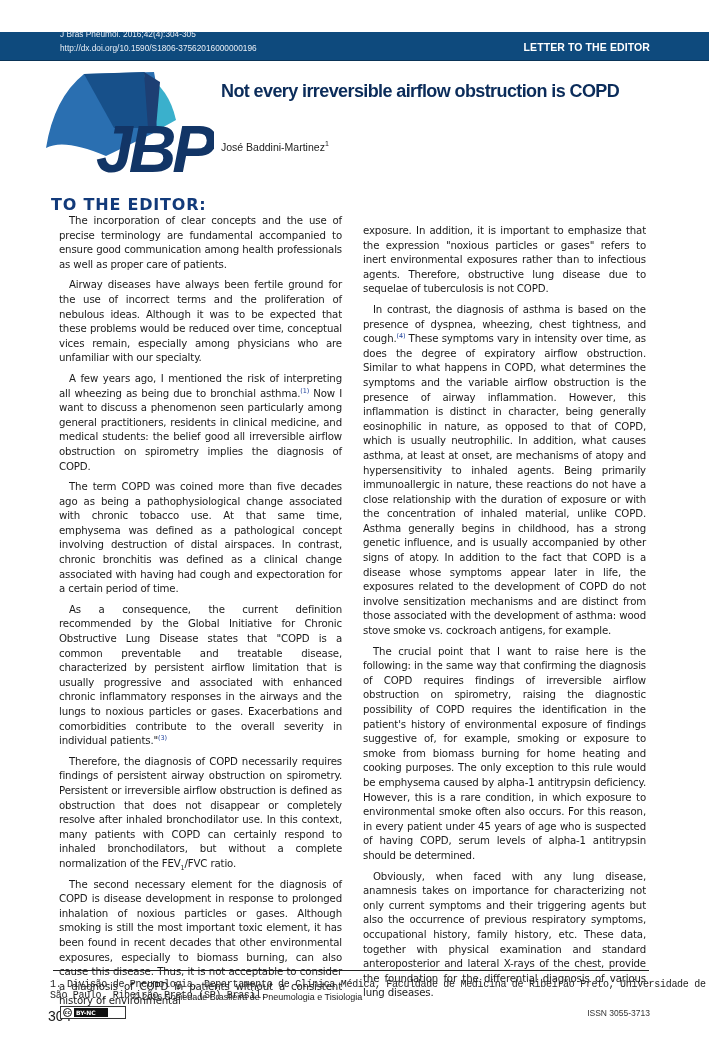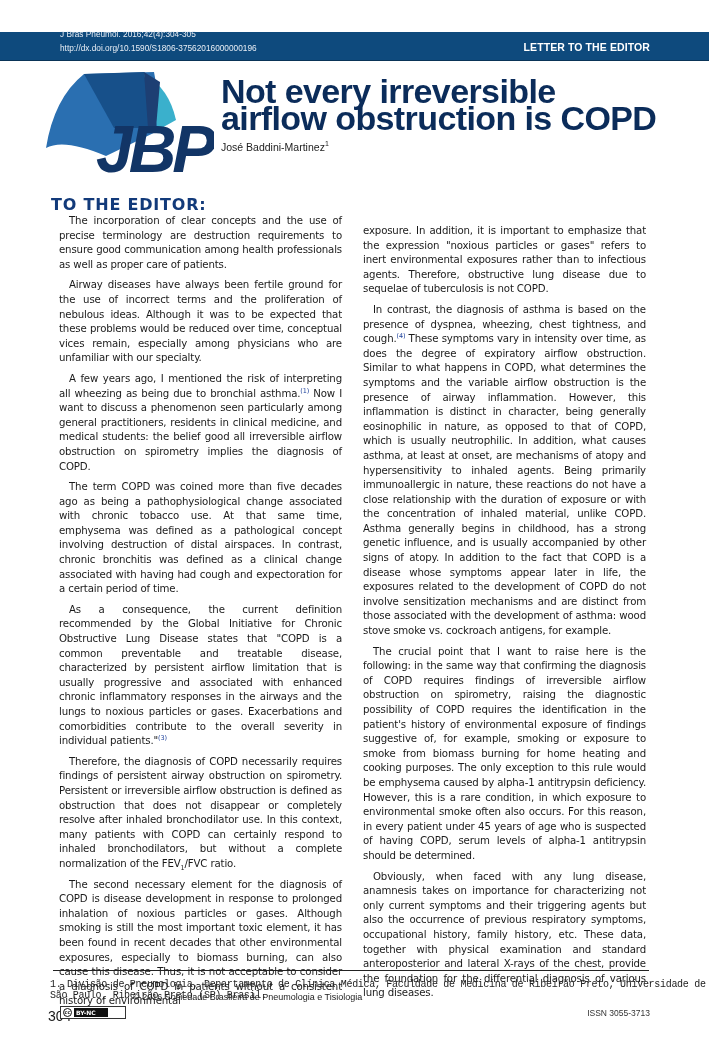--- a/index.html
+++ b/index.html
@@ -20,21 +20,21 @@
     .hdr-doi { top: 43px; }
     .hdr-section {
       position: absolute; right: 59px; top: 41px; color: #ffffff;
       font-family: "Liberation Sans", sans-serif; font-weight: bold; font-size: 10.5px;
       letter-spacing: 0.1px;
       margin-left: 43px;
     }
     .logo { position: absolute; left: 44px; top: 68px; width: 170px; height: 112px; }
     .title {
       position: absolute; left: 221px; top: 78px; width: 440px;
-      font-family: "Liberation Sans", sans-serif; font-weight: bold; font-size: 34px;
+      font-family: "Liberation Sans", sans-serif; font-weight: bold; font-size: 18px;
       line-height: 27px; color: #0b2c5a; letter-spacing: -0.6px;
     }
     .author {
       position: absolute; left: 221px; top: 140px; font-size: 10.5px; color: #222;
       font-family: "Liberation Sans", sans-serif;
     }
     .author sup { font-size: 7px; }
     .to-editor {
       position: absolute; left: 51px; top: 195px; font-family: "DejaVu Sans", sans-serif;
       font-weight: bold; font-size: 16px; color: #123a7a; letter-spacing: 0.8px;
@@ -82,21 +82,21 @@
 </svg>
 
 <div class="title">Not every irreversible airflow obstruction is COPD</div>
 <div class="author">
   <span>José Baddini-Martinez</span><sup>1</sup>
 </div>
 
 <div class="to-editor">TO THE EDITOR:</div>
 
 <div class="col col-left">
-  <p>The incorporation of clear concepts and the use of precise terminology are destruction requirements to ensure good communication among health professionals as well as proper care of patients.</p>
+  <p>The incorporation of clear concepts and the use of precise terminology are fundamental accompanied to ensure good communication among health professionals as well as proper care of patients.</p>
   <p>Airway diseases have always been fertile ground for the use of incorrect terms and the proliferation of nebulous ideas. Although it was to be expected that these problems would be reduced over time, conceptual vices remain, especially among physicians who are unfamiliar with our specialty.</p>
   <p><span>A few years ago, I mentioned the risk of interpreting all wheezing as being due to bronchial asthma.</span><span class="ref">(1)</span><span> Now I want to discuss a phenomenon seen particularly among general practitioners, residents in clinical medicine, and medical students: the belief good all irreversible airflow obstruction on spirometry implies the diagnosis of COPD.</span></p>
   <p>The term COPD was coined more than five decades ago as being a pathophysiological change associated with chronic tobacco use. At that same time, emphysema was defined as a pathological concept involving destruction of distal airspaces. In contrast, chronic bronchitis was defined as a clinical change associated with having had cough and expectoration for a certain period of time.</p>
   <p><span>As a consequence, the current definition recommended by the Global Initiative for Chronic Obstructive Lung Disease states that "COPD is a common preventable and treatable disease, characterized by </span><span class="u">persistent airflow limitation</span><span> that is usually progressive and associated with enhanced chronic inflammatory responses in the airways and the lungs</span><span class="u"> to noxious particles or gases</span><span>. Exacerbations and comorbidities contribute to the overall severity in individual patients."</span><span class="ref">(3)</span></p>
   <p><span>Therefore, the diagnosis of COPD necessarily requires findings of persistent airway obstruction on spirometry. Persistent or irreversible airflow obstruction is defined as obstruction that does not disappear or completely resolve after inhaled bronchodilator use. In this context, many patients with COPD can certainly respond to inhaled bronchodilators, but without a complete normalization of the FEV</span><sub>1</sub><span>/FVC ratio.</span></p>
   <p>The second necessary element for the diagnosis of COPD is disease development in response to prolonged inhalation of noxious particles or gases. Although smoking is still the most important toxic element, it has been found in recent decades that other environmental exposures, especially to biomass burning, can also cause this disease. Thus, it is not acceptable to consider a diagnosis of COPD in patients without a consistent history of environmental</p>
 </div>
 
 <div class="col col-right">
   <p class="cont">exposure. In addition, it is important to emphasize that the expression "noxious particles or gases" refers to inert environmental exposures rather than to infectious agents. Therefore, obstructive lung disease due to sequelae of tuberculosis is not COPD.</p>

